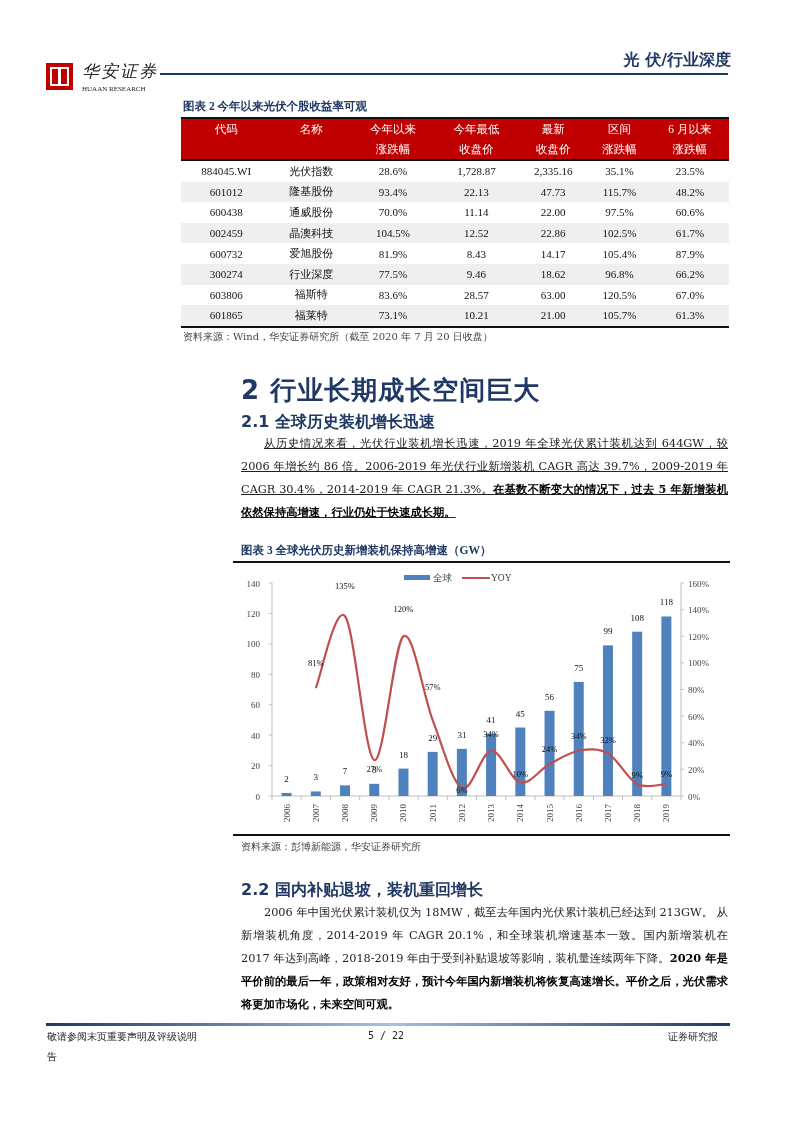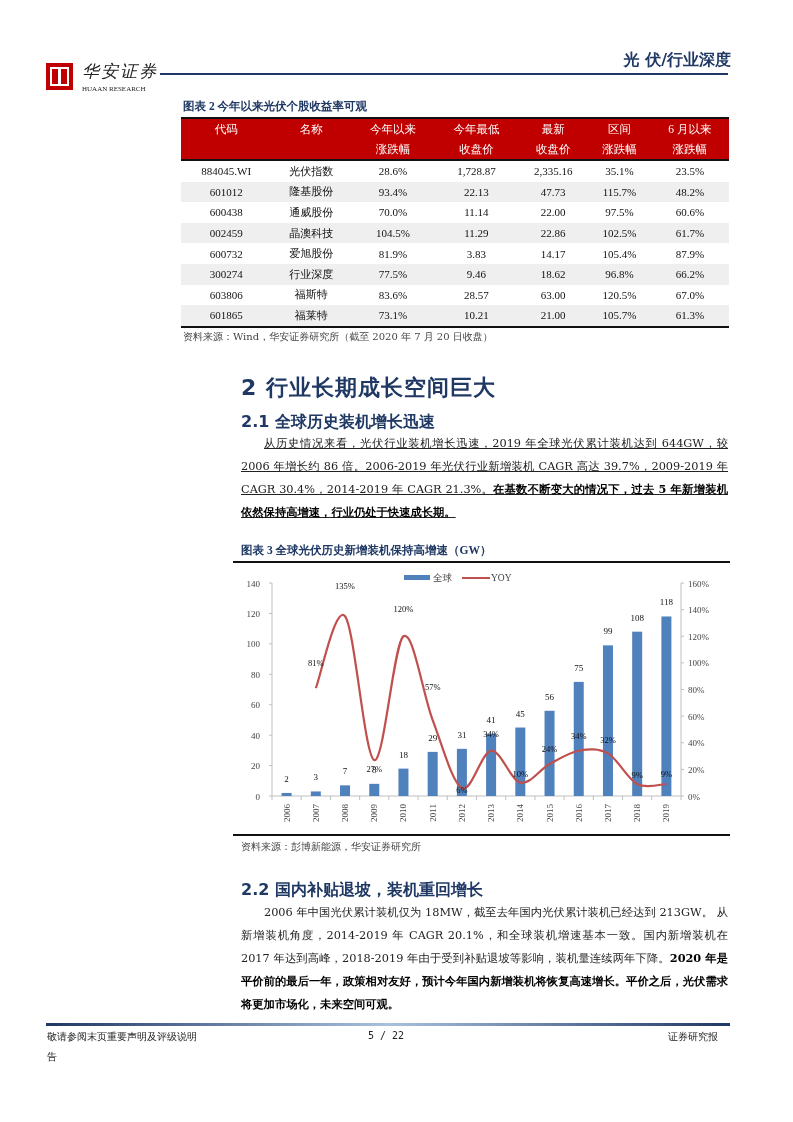--- a/index.html
+++ b/index.html
@@ -24,21 +24,21 @@
   table.stock { position:absolute; left:181px; top:117px; width:548px; border-collapse:collapse;
                 font-size:11px; font-family:"Liberation Serif",serif; }
   table.stock thead tr { background:#c00000; color:#fff; }
   table.stock thead th { font-weight:normal; height:20px; padding:0; text-align:center; font-size:11.5px; }
   table.stock thead { border-top:2px solid #111; border-bottom:2px solid #111; }
   table.stock tbody td { height:20.6px; padding:0; text-align:center; }
   table.stock tbody tr:nth-child(even) { background:#efefef; }
   table.stock tbody { border-bottom:2px solid #111; }
   .src { font-size:10px; color:#444; font-family:"DejaVu Serif",serif; }
 
-  h1.sec { position:absolute; left:241px; top:373px; margin:0; font-size:22px; font-weight:bold; color:#1f3864;
+  h1.sec { position:absolute; left:241px; top:373px; margin:0; font-size:26px; font-weight:bold; color:#1f3864;
            font-family:"DejaVu Sans",sans-serif; letter-spacing:1px; }
   h2.sub { position:absolute; margin:0; font-size:16px; font-weight:bold; color:#1f3864; font-family:"DejaVu Sans",sans-serif; }
   .para { position:absolute; left:241px; width:487px; font-size:11.3px; line-height:23px; color:#222;
           font-family:"DejaVu Serif",serif; text-align:justify; }
   .para b { color:#000; }
 
   .rule { position:absolute; height:2px; background:#111; }
 
   
   .chart { position:absolute; left:240px; top:570px; width:490px; height:265px; }
@@ -105,30 +105,30 @@
         <td>70.0%</td>
         <td>11.14</td>
         <td>22.00</td>
         <td>97.5%</td>
         <td>60.6%</td>
       </tr>
       <tr>
         <td>002459</td>
         <td style="font-family: &quot;DejaVu Serif&quot;, serif;">晶澳科技</td>
         <td>104.5%</td>
-        <td>11.29</td>
+        <td>12.52</td>
         <td>22.86</td>
         <td>102.5%</td>
         <td>61.7%</td>
       </tr>
       <tr>
         <td>600732</td>
         <td style="font-family: &quot;DejaVu Serif&quot;, serif;">爱旭股份</td>
         <td>81.9%</td>
-        <td>3.83</td>
+        <td>8.43</td>
         <td>14.17</td>
         <td>105.4%</td>
         <td>87.9%</td>
       </tr>
       <tr>
         <td>300274</td>
         <td style="font-family: &quot;DejaVu Serif&quot;, serif;">行业深度</td>
         <td>77.5%</td>
         <td>9.46</td>
         <td>18.62</td>

